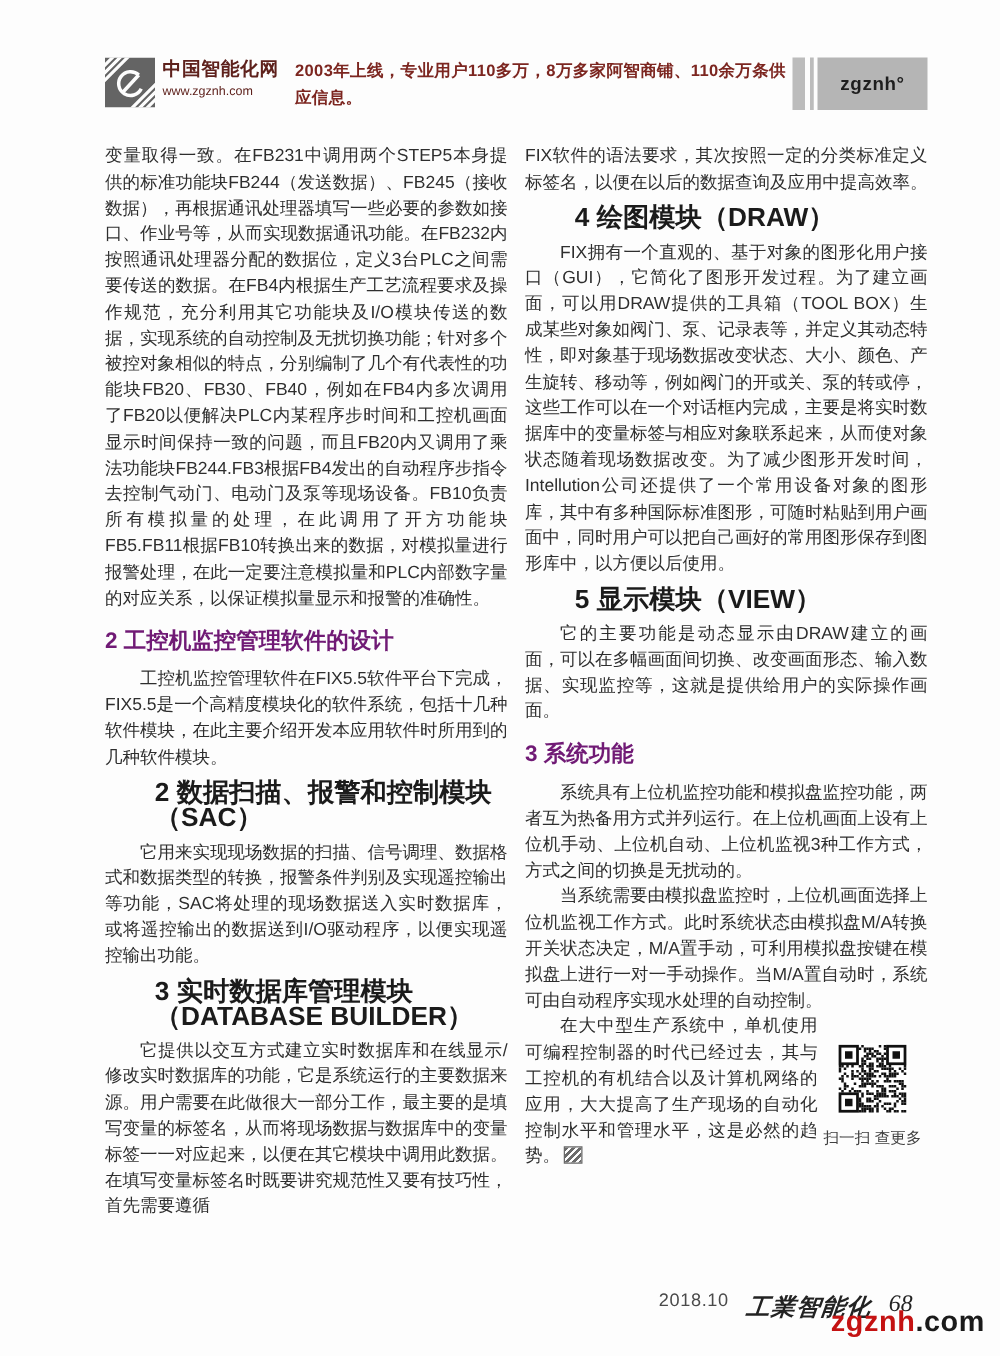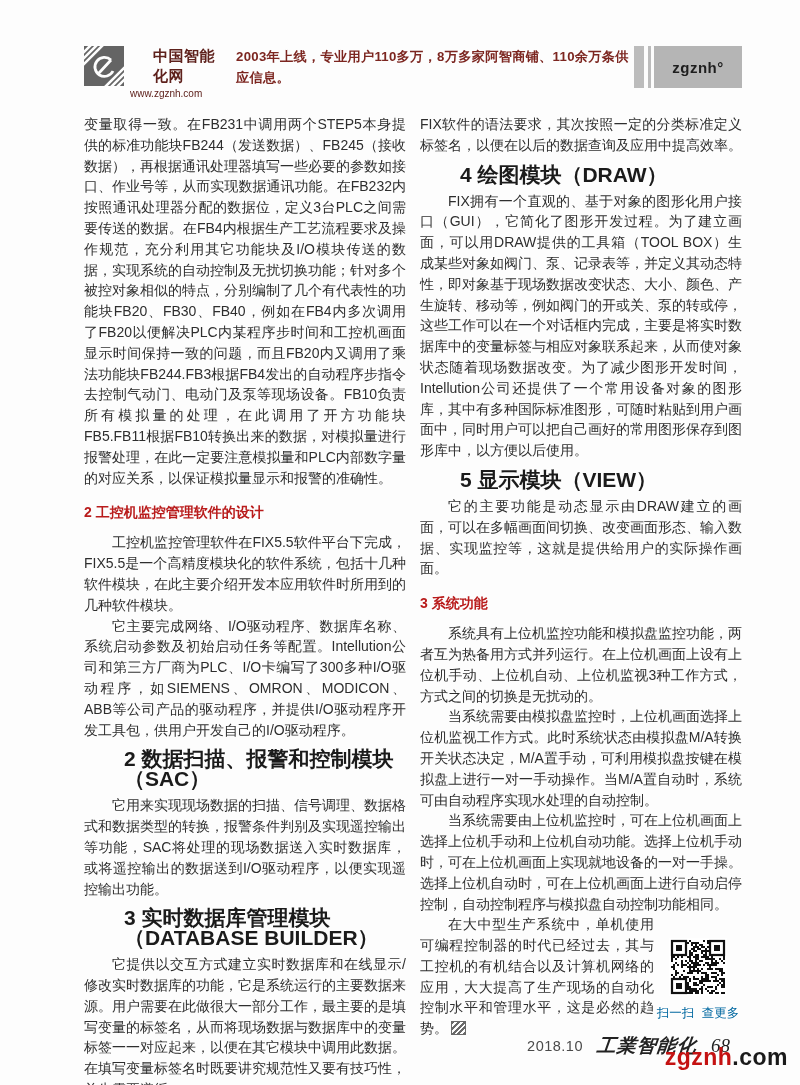--- a/index.html
+++ b/index.html
@@ -7,51 +7,51 @@
     width:800px; height:1085px; position:relative;
     background:#fdfdfd; overflow:hidden;
     font-family:"Liberation Sans","DejaVu Sans",sans-serif;
   }
   .page { position:absolute; inset:0; background:#fdfdfd; }
 
   
   .header { position:absolute; left:84px; top:46px; width:658px; display:flex; align-items:flex-start; }
   .logo-mark { width:40px; height:40px; flex:none; }
   .logo-text { margin-left:6px; width:98px; flex:none; }
-  .site-name { font-size:15px; font-weight:bold; color:#5e211c; line-height:20px; letter-spacing:0.5px;margin-left:23px; }
+  .site-name { font-size:15px; font-weight:bold; color:#5e211c; line-height:20px; letter-spacing:0.5px; }
   .site-url  { font-size:10px; font-weight:normal; color:#5e211c; line-height:16px; }
   .taglines { margin-left:8px; flex:1; }
   .tagline { font-size:13.2px; font-weight:bold; color:#7c2620; line-height:21px; letter-spacing:0.3px; }
   .badge-group { margin-left:auto; display:flex; align-items:stretch; height:42px; }
   .badge-sq  { width:10px; background:#bcbcbc; margin-right:4px; }
   .badge-bar { width:3px;  background:#bcbcbc; margin-right:3px; }
   .badge-band { width:88px; background:#b5b5b5; display:flex; align-items:center; justify-content:center; }
   .badge-band span { font-size:15px; font-weight:bold; color:#1e1e1e; letter-spacing:0.5px; }
 
   
   .body-cols { position:absolute; left:84px; top:114px; width:658px; display:flex; gap:14px; }
   .col { width:322px; flex:none; }
   .para { font-size:14px; line-height:20.8px; text-align:justify; color:#2e2e2e; margin:0; text-indent:2em; }
   .para.noindent { text-indent:0; }
-  .h-main { font-size:14px; font-weight:bold; color:#b91c1c; margin:13px 0 8px; line-height:23px; }
+  .h-main { font-size:18px; font-weight:bold; color:#701a75; margin:13px 0 8px; line-height:23px; }
   .h-sub  { font-size:21px;  font-weight:bold; color:#1b1b1b; margin:9px 0 6px; padding-left:1.9em; line-height:20px; }
 
   
   .concl-row { display:flex; }
   .concl-text { flex:1; min-width:0; }
   .qr-box { width:88px; flex:none; padding-top:24px; text-align:center; }
-  .qr-caption { font-size:12.5px; color:#0369a1; margin-top:5px; white-space:nowrap;font-family:Liberation Mono, monospace; }
+  .qr-caption { font-size:12.5px; color:#404040; margin-top:5px; white-space:nowrap; }
   .endmark {
     display:inline-block; width:13px; height:12px; margin-left:4px; vertical-align:-1px;
     background:repeating-linear-gradient(135deg,#6a6a6a 0 2px,#fdfdfd 2px 4px);
     outline:1px solid #6a6a6a;
   }
 
   
-  .footer-line { position:absolute; top:1033px; left:470px; width:260px; display:flex; align-items:center; justify-content:flex-end; gap:14px; }
+  .footer-line { position:absolute; top:1033px; left:470px; width:260px; display:flex; align-items:flex-start; justify-content:flex-end; gap:14px; }
   .issue-date { font-size:14.5px; color:#4a4a4a; letter-spacing:0.5px; }
   .journal-name { font-family:"Liberation Serif","DejaVu Serif",serif; font-style:italic; font-weight:bold; font-size:19px; color:#222; letter-spacing:1px; transform:skewX(-6deg); }
   .page-number { font-family:"Liberation Serif","DejaVu Serif",serif; font-style:italic; font-size:19px; color:#222; }
   .watermark { position:absolute; top:1044px; right:12px; font-size:23px; font-weight:bold; letter-spacing:0.5px; }
   .wm-brand { color:#c41212; }
   .wm-tld { color:#1a1a1a; }
 </style>
 </head>
 <body>
 
@@ -79,37 +79,35 @@
       </div>
     </div>
   </div>
 
   <div class="body-cols">
 
     <div class="col">
       <p class="para noindent">变量取得一致。在FB231中调用两个STEP5本身提供的标准功能块FB244（发送数据）、FB245（接收数据），再根据通讯处理器填写一些必要的参数如接口、作业号等，从而实现数据通讯功能。在FB232内按照通讯处理器分配的数据位，定义3台PLC之间需要传送的数据。在FB4内根据生产工艺流程要求及操作规范，充分利用其它功能块及I/O模块传送的数据，实现系统的自动控制及无扰切换功能；针对多个被控对象相似的特点，分别编制了几个有代表性的功能块FB20、FB30、FB40，例如在FB4内多次调用了FB20以便解决PLC内某程序步时间和工控机画面显示时间保持一致的问题，而且FB20内又调用了乘法功能块FB244.FB3根据FB4发出的自动程序步指令去控制气动门、电动门及泵等现场设备。FB10负责所有模拟量的处理，在此调用了开方功能块FB5.FB11根据FB10转换出来的数据，对模拟量进行报警处理，在此一定要注意模拟量和PLC内部数字量的对应关系，以保证模拟量显示和报警的准确性。</p>
       <div class="h-main">2 工控机监控管理软件的设计</div>
       <p class="para">工控机监控管理软件在FIX5.5软件平台下完成，FIX5.5是一个高精度模块化的软件系统，包括十几种软件模块，在此主要介绍开发本应用软件时所用到的几种软件模块。</p>
-      <p class="para">它主要完成网络、I/O驱动程序、数据库名称、系统启动参数及初始启动任务等配置。Intellution公司和第三方厂商为PLC、I/O卡编写了300多种I/O驱动程序，如SIEMENS、OMRON、MODICON、ABB等公司产品的驱动程序，并提供I/O驱动程序开发工具包，供用户开发自己的I/O驱动程序。</p>
       <div class="h-sub">2 数据扫描、报警和控制模块（SAC）</div>
       <p class="para">它用来实现现场数据的扫描、信号调理、数据格式和数据类型的转换，报警条件判别及实现遥控输出等功能，SAC将处理的现场数据送入实时数据库，或将遥控输出的数据送到I/O驱动程序，以便实现遥控输出功能。</p>
       <div class="h-sub">3 实时数据库管理模块（DATABASE BUILDER）</div>
       <p class="para">它提供以交互方式建立实时数据库和在线显示/修改实时数据库的功能，它是系统运行的主要数据来源。用户需要在此做很大一部分工作，最主要的是填写变量的标签名，从而将现场数据与数据库中的变量标签一一对应起来，以便在其它模块中调用此数据。在填写变量标签名时既要讲究规范性又要有技巧性，首先需要遵循</p>
     </div>
 
     <div class="col">
       <p class="para noindent">FIX软件的语法要求，其次按照一定的分类标准定义标签名，以便在以后的数据查询及应用中提高效率。</p>
       <div class="h-sub">4 绘图模块（DRAW）</div>
       <p class="para">FIX拥有一个直观的、基于对象的图形化用户接口（GUI），它简化了图形开发过程。为了建立画面，可以用DRAW提供的工具箱（TOOL BOX）生成某些对象如阀门、泵、记录表等，并定义其动态特性，即对象基于现场数据改变状态、大小、颜色、产生旋转、移动等，例如阀门的开或关、泵的转或停，这些工作可以在一个对话框内完成，主要是将实时数据库中的变量标签与相应对象联系起来，从而使对象状态随着现场数据改变。为了减少图形开发时间，Intellution公司还提供了一个常用设备对象的图形库，其中有多种国际标准图形，可随时粘贴到用户画面中，同时用户可以把自己画好的常用图形保存到图形库中，以方便以后使用。</p>
       <div class="h-sub">5 显示模块（VIEW）</div>
       <p class="para">它的主要功能是动态显示由DRAW建立的画面，可以在多幅画面间切换、改变画面形态、输入数据、实现监控等，这就是提供给用户的实际操作画面。</p>
       <div class="h-main">3 系统功能</div>
       <p class="para">系统具有上位机监控功能和模拟盘监控功能，两者互为热备用方式并列运行。在上位机画面上设有上位机手动、上位机自动、上位机监视3种工作方式，方式之间的切换是无扰动的。</p>
       <p class="para">当系统需要由模拟盘监控时，上位机画面选择上位机监视工作方式。此时系统状态由模拟盘M/A转换开关状态决定，M/A置手动，可利用模拟盘按键在模拟盘上进行一对一手动操作。当M/A置自动时，系统可由自动程序实现水处理的自动控制。</p>
-      <p class="para">当系统需要由上位机监控时，可在上位机画面上选择上位机手动和上位机自动功能。选择上位机手动时，可在上位机画面上实现就地设备的一对一手操。选择上位机自动时，可在上位机画面上进行自动启停控制，自动控制程序与模拟盘自动控制功能相同。</p>
       <div class="concl-row">
         <p class="para concl-text"><span>在大中型生产系统中，单机使用可编程控制器的时代已经过去，其与工控机的有机结合以及计算机网络的应用，大大提高了生产现场的自动化控制水平和管理水平，这是必然的趋势。</span><span class="endmark"></span></p>
         <div class="qr-box">
           <svg id="qr-svg" width="58" height="58" viewBox="0 0 29 29">
               <rect x="0" y="0" width="29" height="29" fill="#fff"></rect>
               <g fill="#111">
                 <rect x="10" y="1" width="1" height="1"></rect>
                 <rect x="17" y="1" width="1" height="1"></rect>
                 <rect x="19" y="1" width="1" height="1"></rect>
                 <rect x="9" y="2" width="1" height="1"></rect>

